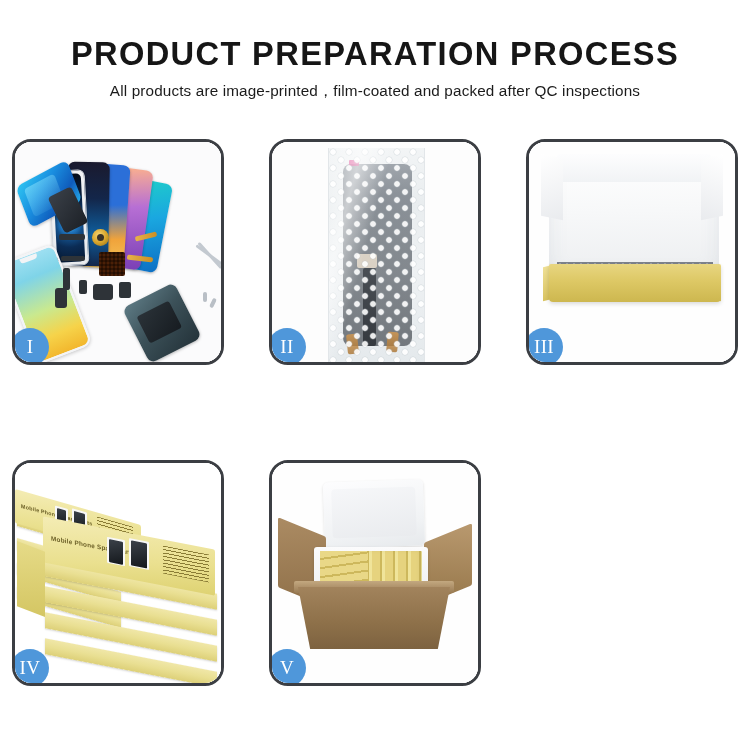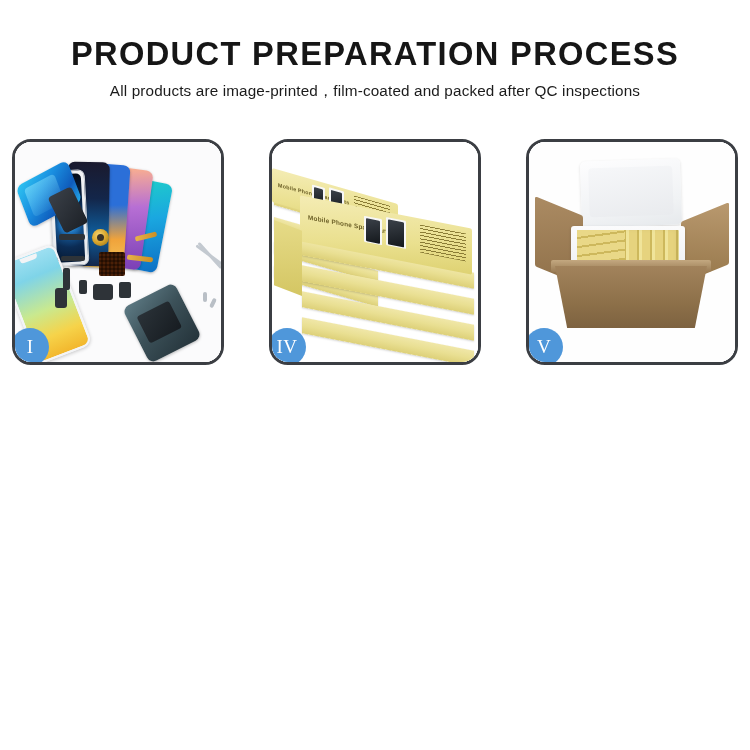--- a/index.html
+++ b/index.html
@@ -444,21 +444,51 @@
         <div class="part" style="left:78px; top:142px; width:20px; height:16px; border-radius:3px;"></div>
         <div class="part" style="left:104px; top:140px; width:12px; height:16px;"></div>
         <div class="part" style="left:64px; top:138px; width:8px; height:14px;"></div>
         <div class="tweezers"></div>
         <div class="part" style="left:188px; top:150px; width:4px; height:10px; background:#b9bfc6;"></div>
         <div class="part" style="left:196px; top:156px; width:4px; height:10px; background:#b9bfc6; transform:rotate(25deg);"></div>
       </div>
       <div class="step-badge">I</div>
     </div>
 
-
+    <div class="panel">
+      <div class="panel-photo">
+        <div class="p2-bg"></div>
+        <div class="bubble-bag">
+          <div class="lcd-inside"></div>
+          <div class="lcd-connector"></div>
+          <div class="lcd-cable"></div>
+          <div class="lcd-gold-l"></div>
+          <div class="lcd-gold-r"></div>
+          <div class="pink-tab"></div>
+          <div class="bubbles"></div>
+          <div class="bag-sheen"></div>
+        </div>
+      </div>
+      <div class="step-badge">II</div>
+    </div>
+
+    <div class="panel">
+      <div class="panel-photo">
+        <div class="p3-bg"></div>
+        <div class="foam-block"></div>
+        <div class="foam-top"></div>
+        <div class="foam-flap-l"></div>
+        <div class="foam-flap-r"></div>
+        <div class="tray-inner"></div>
+        <div class="tray-lip-l"></div>
+        <div class="tray-lip-r"></div>
+        <div class="tray-body"></div>
+      </div>
+      <div class="step-badge">III</div>
+    </div>
 
     <div class="panel">
       <div class="panel-photo">
         <div class="p4-bg"></div>
         <div class="stack">
 
           <div class="bx" style="left:2px; top:56px; width:104px; height:12px; transform:skewY(16deg);"></div>
           <div class="bx" style="left:2px; top:80px; width:104px; height:12px; transform:skewY(16deg);"></div>
           <div class="bx" style="left:2px; top:104px; width:104px; height:12px; transform:skewY(16deg);"></div>
           <div class="bx" style="left:2px; top:128px; width:104px; height:12px; transform:skewY(16deg);"></div>

